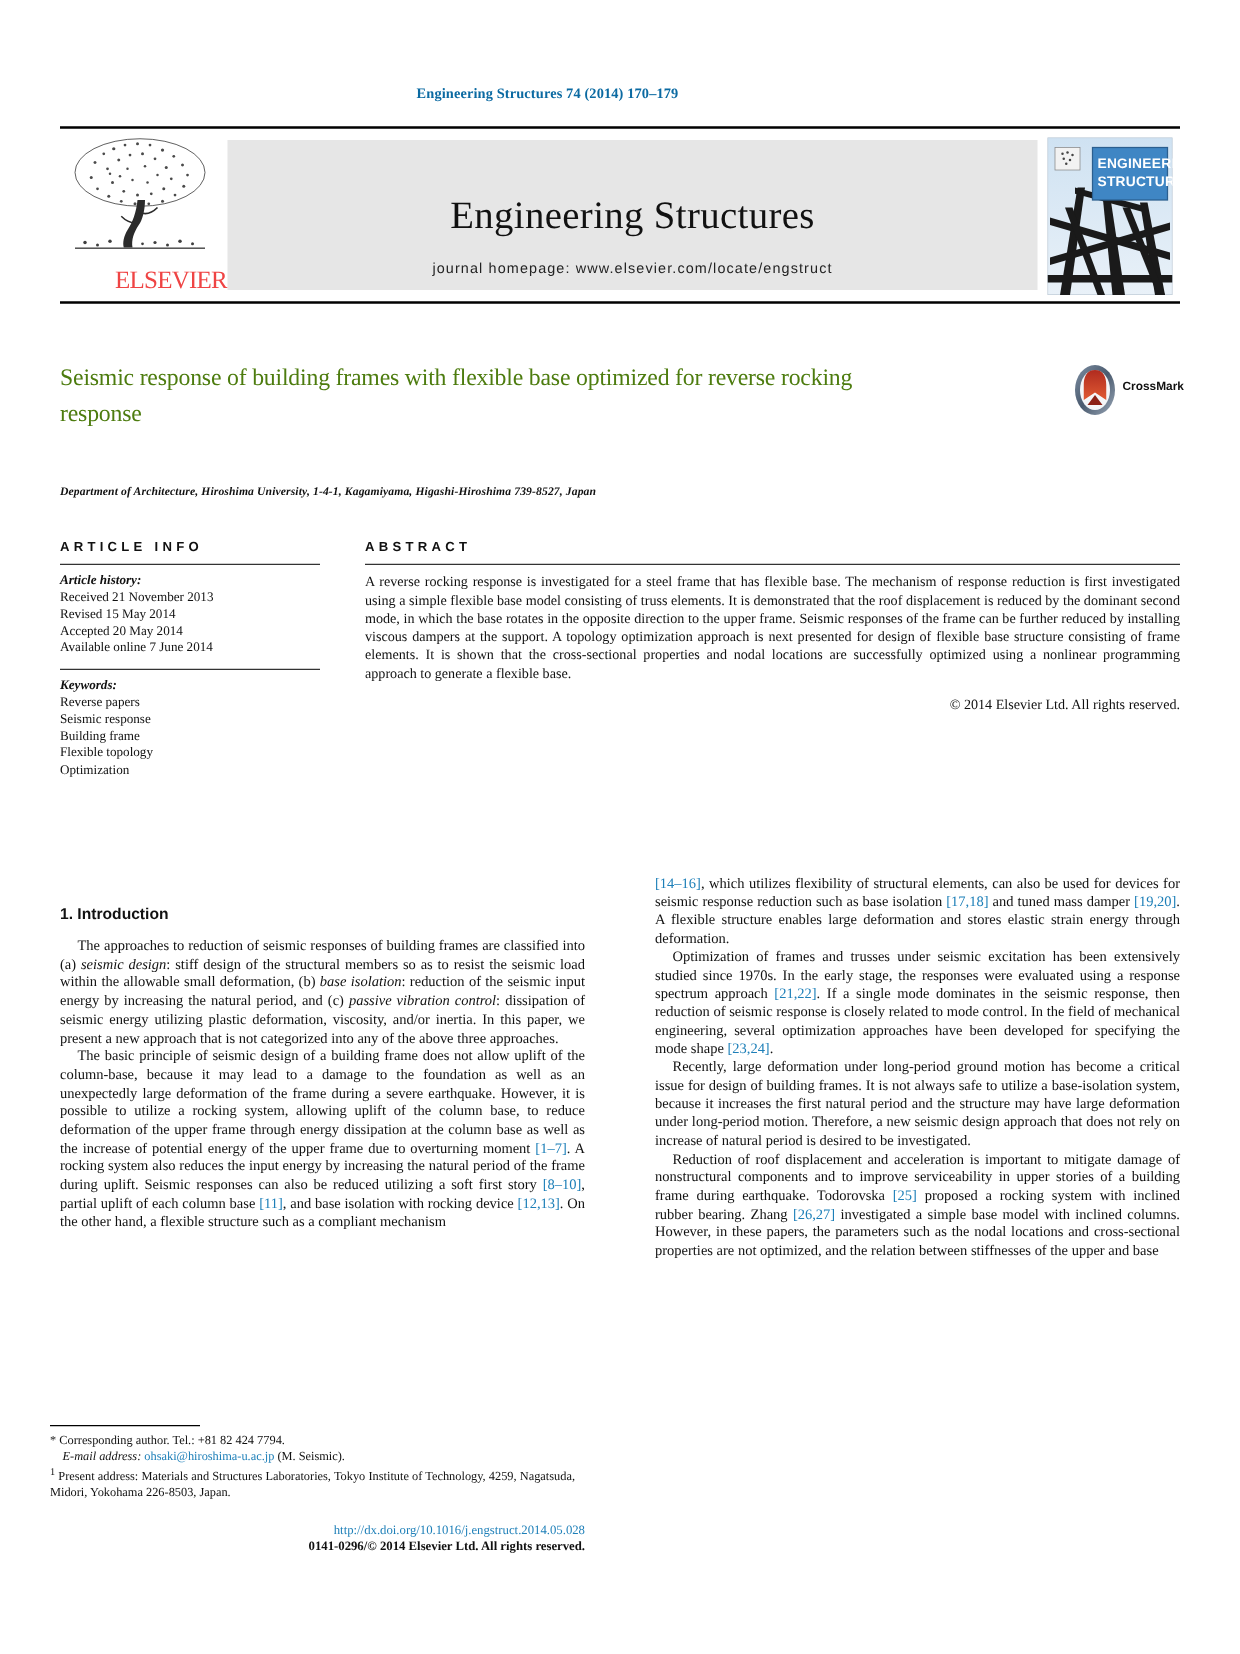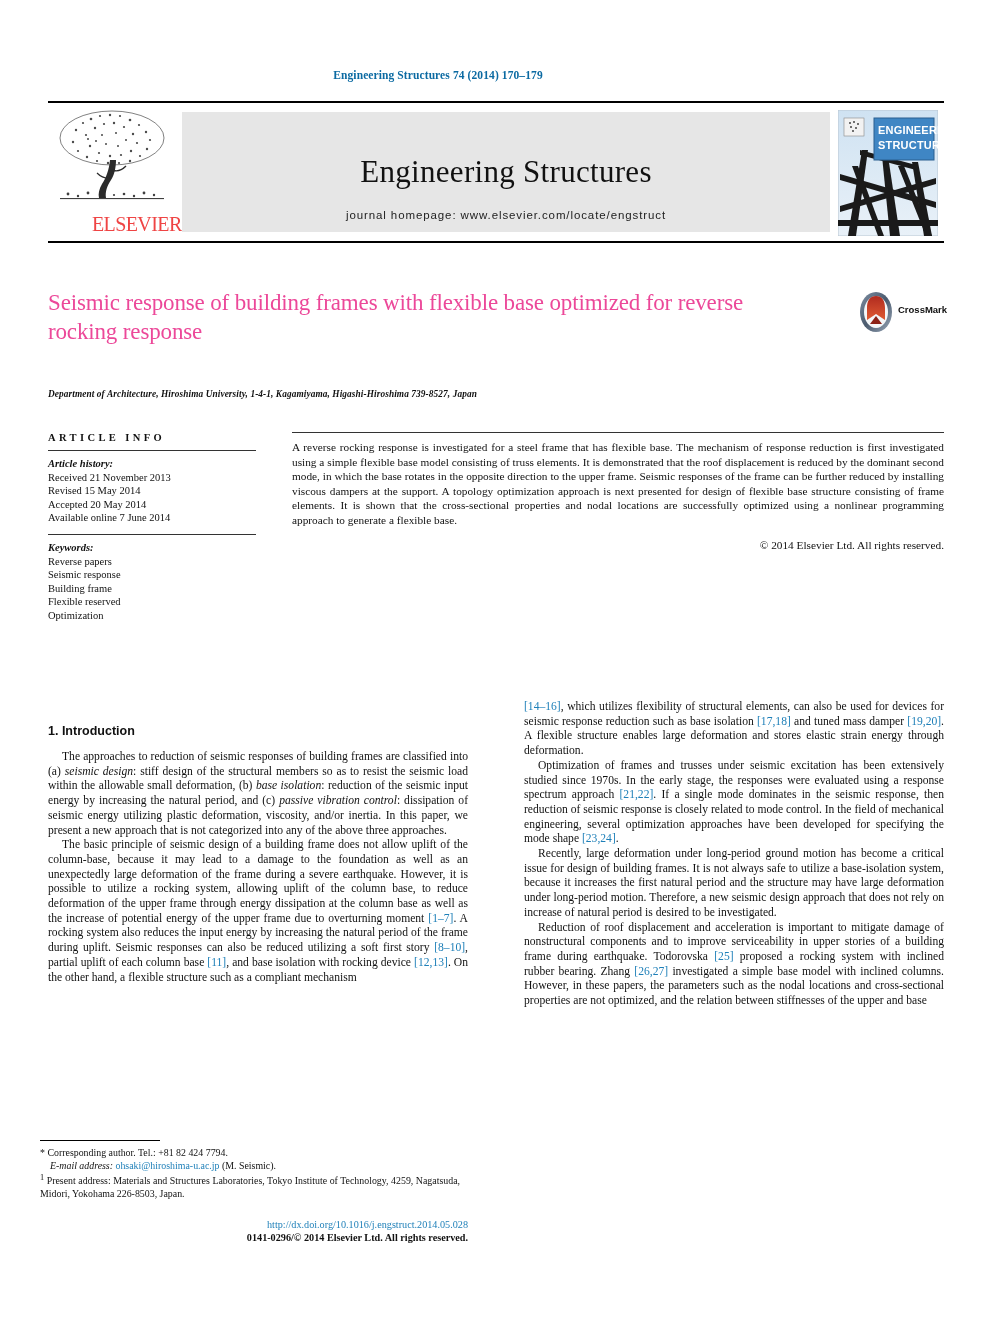--- a/index.html
+++ b/index.html
@@ -100,24 +100,24 @@
     flex: none;
     position: relative;
     margin: 4px 2px 4px 0;
   }
 
   
   .title {
     position: absolute;
     left: 48px; top: 288px;
     width: 700px;
-    font-size: 23px;
+    font-size: 19px;
     line-height: 29px;
     font-weight: 400;
-    color: #ec4899;
+    color: #4d7c0f;
     letter-spacing: -0.15px;
   }
   .crossmark {
     position: absolute;
     left: 856px; top: 290px;
     width: 90px; height: 46px;
   }
   .crossmark-label {
     position: absolute;
     left: 42px; top: 14px;
@@ -152,21 +152,21 @@
   }
   .col-info {
     position: absolute;
     left: 0; top: 0; width: 208px;
   }
   .col-abs {
     position: absolute;
     left: 244px; top: 0; width: 652px;
   }
   .sechead {
-    font-family: Liberation Serif, serif;
+    font-family: Liberation Sans, sans-serif;
     font-size: 10.5px;
     font-weight: bold;
     letter-spacing: 3.4px;
     color: #111;
     padding-bottom: 7px;
   }
   .hrule { border-top: 0.9px solid #333; }
   .info-block { padding-top: 6px; font-size: 10.5px; line-height: 13.6px; color: #111; }
   .info-block .lbl { font-style: italic; font-weight: bold; }
   .kw-sep { margin-top: 9px; border-top: 0.9px solid #333; padding-top: 6px; }
@@ -397,26 +397,27 @@
         <div>Received 21 November 2013</div>
         <div>Revised 15 May 2014</div>
         <div>Accepted 20 May 2014</div>
         <div>Available online 7 June 2014</div>
       </div>
       <div class="info-block kw-sep">
         <div class="lbl">Keywords:</div>
         <div>Reverse papers</div>
         <div>Seismic response</div>
         <div>Building frame</div>
-        <div>Flexible reserved</div>
+        <div>Flexible topology</div>
         <div>Optimization</div>
       </div>
     </div>
 
     <div class="col-abs">
+      <div class="sechead">ABSTRACT</div>
       <div class="hrule"></div>
       <div class="abs-body">A reverse rocking response is investigated for a steel frame that has flexible base. The mechanism of response reduction is first investigated using a simple flexible base model consisting of truss elements. It is demonstrated that the roof displacement is reduced by the dominant second mode, in which the base rotates in the opposite direction to the upper frame. Seismic responses of the frame can be further reduced by installing viscous dampers at the support. A topology optimization approach is next presented for design of flexible base structure consisting of frame elements. It is shown that the cross-sectional properties and nodal locations are successfully optimized using a nonlinear programming approach to generate a flexible base.</div>
       <div class="abs-copy">© 2014 Elsevier Ltd. All rights reserved.</div>
     </div>
 
   </div>
 
   <div class="body-left">
     <h2 class="secnum">1. Introduction</h2>
     <p class="para">The approaches to reduction of seismic responses of building frames are classified into (a) <i>seismic design</i>: stiff design of the structural members so as to resist the seismic load within the allowable small deformation, (b) <i>base isolation</i>: reduction of the seismic input energy by increasing the natural period, and (c) <i>passive vibration control</i>: dissipation of seismic energy utilizing plastic deformation, viscosity, and/or inertia. In this paper, we present a new approach that is not categorized into any of the above three approaches.</p>

